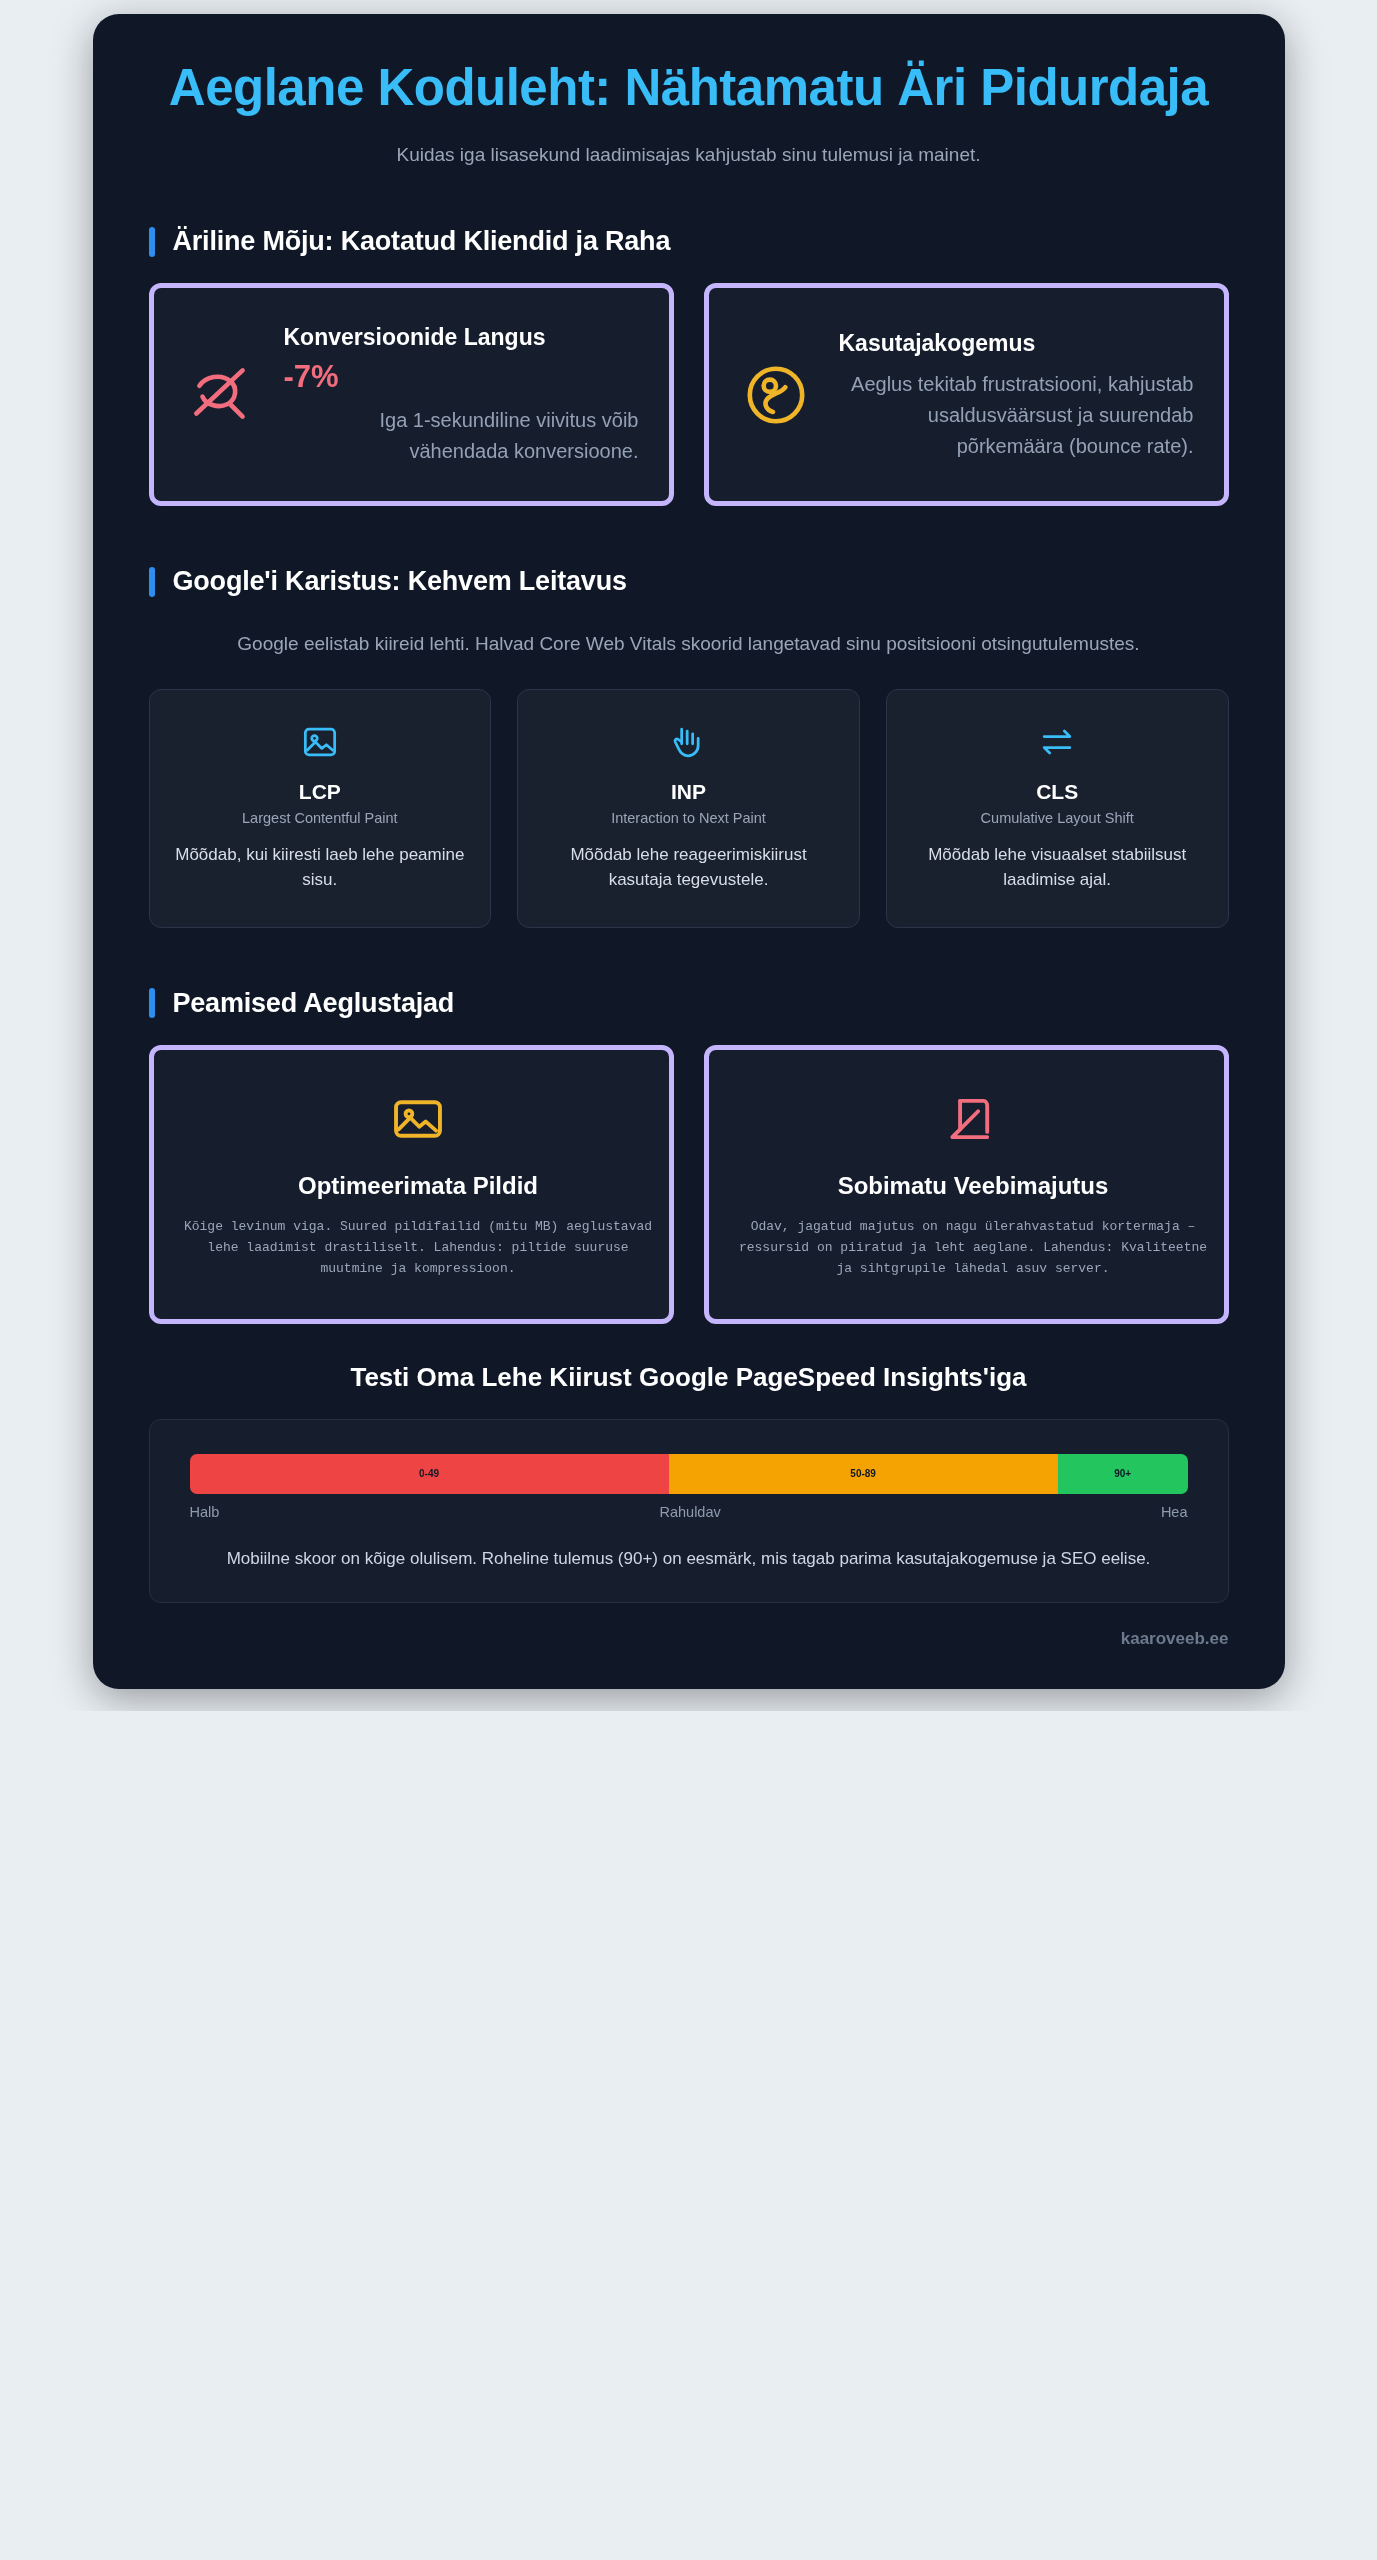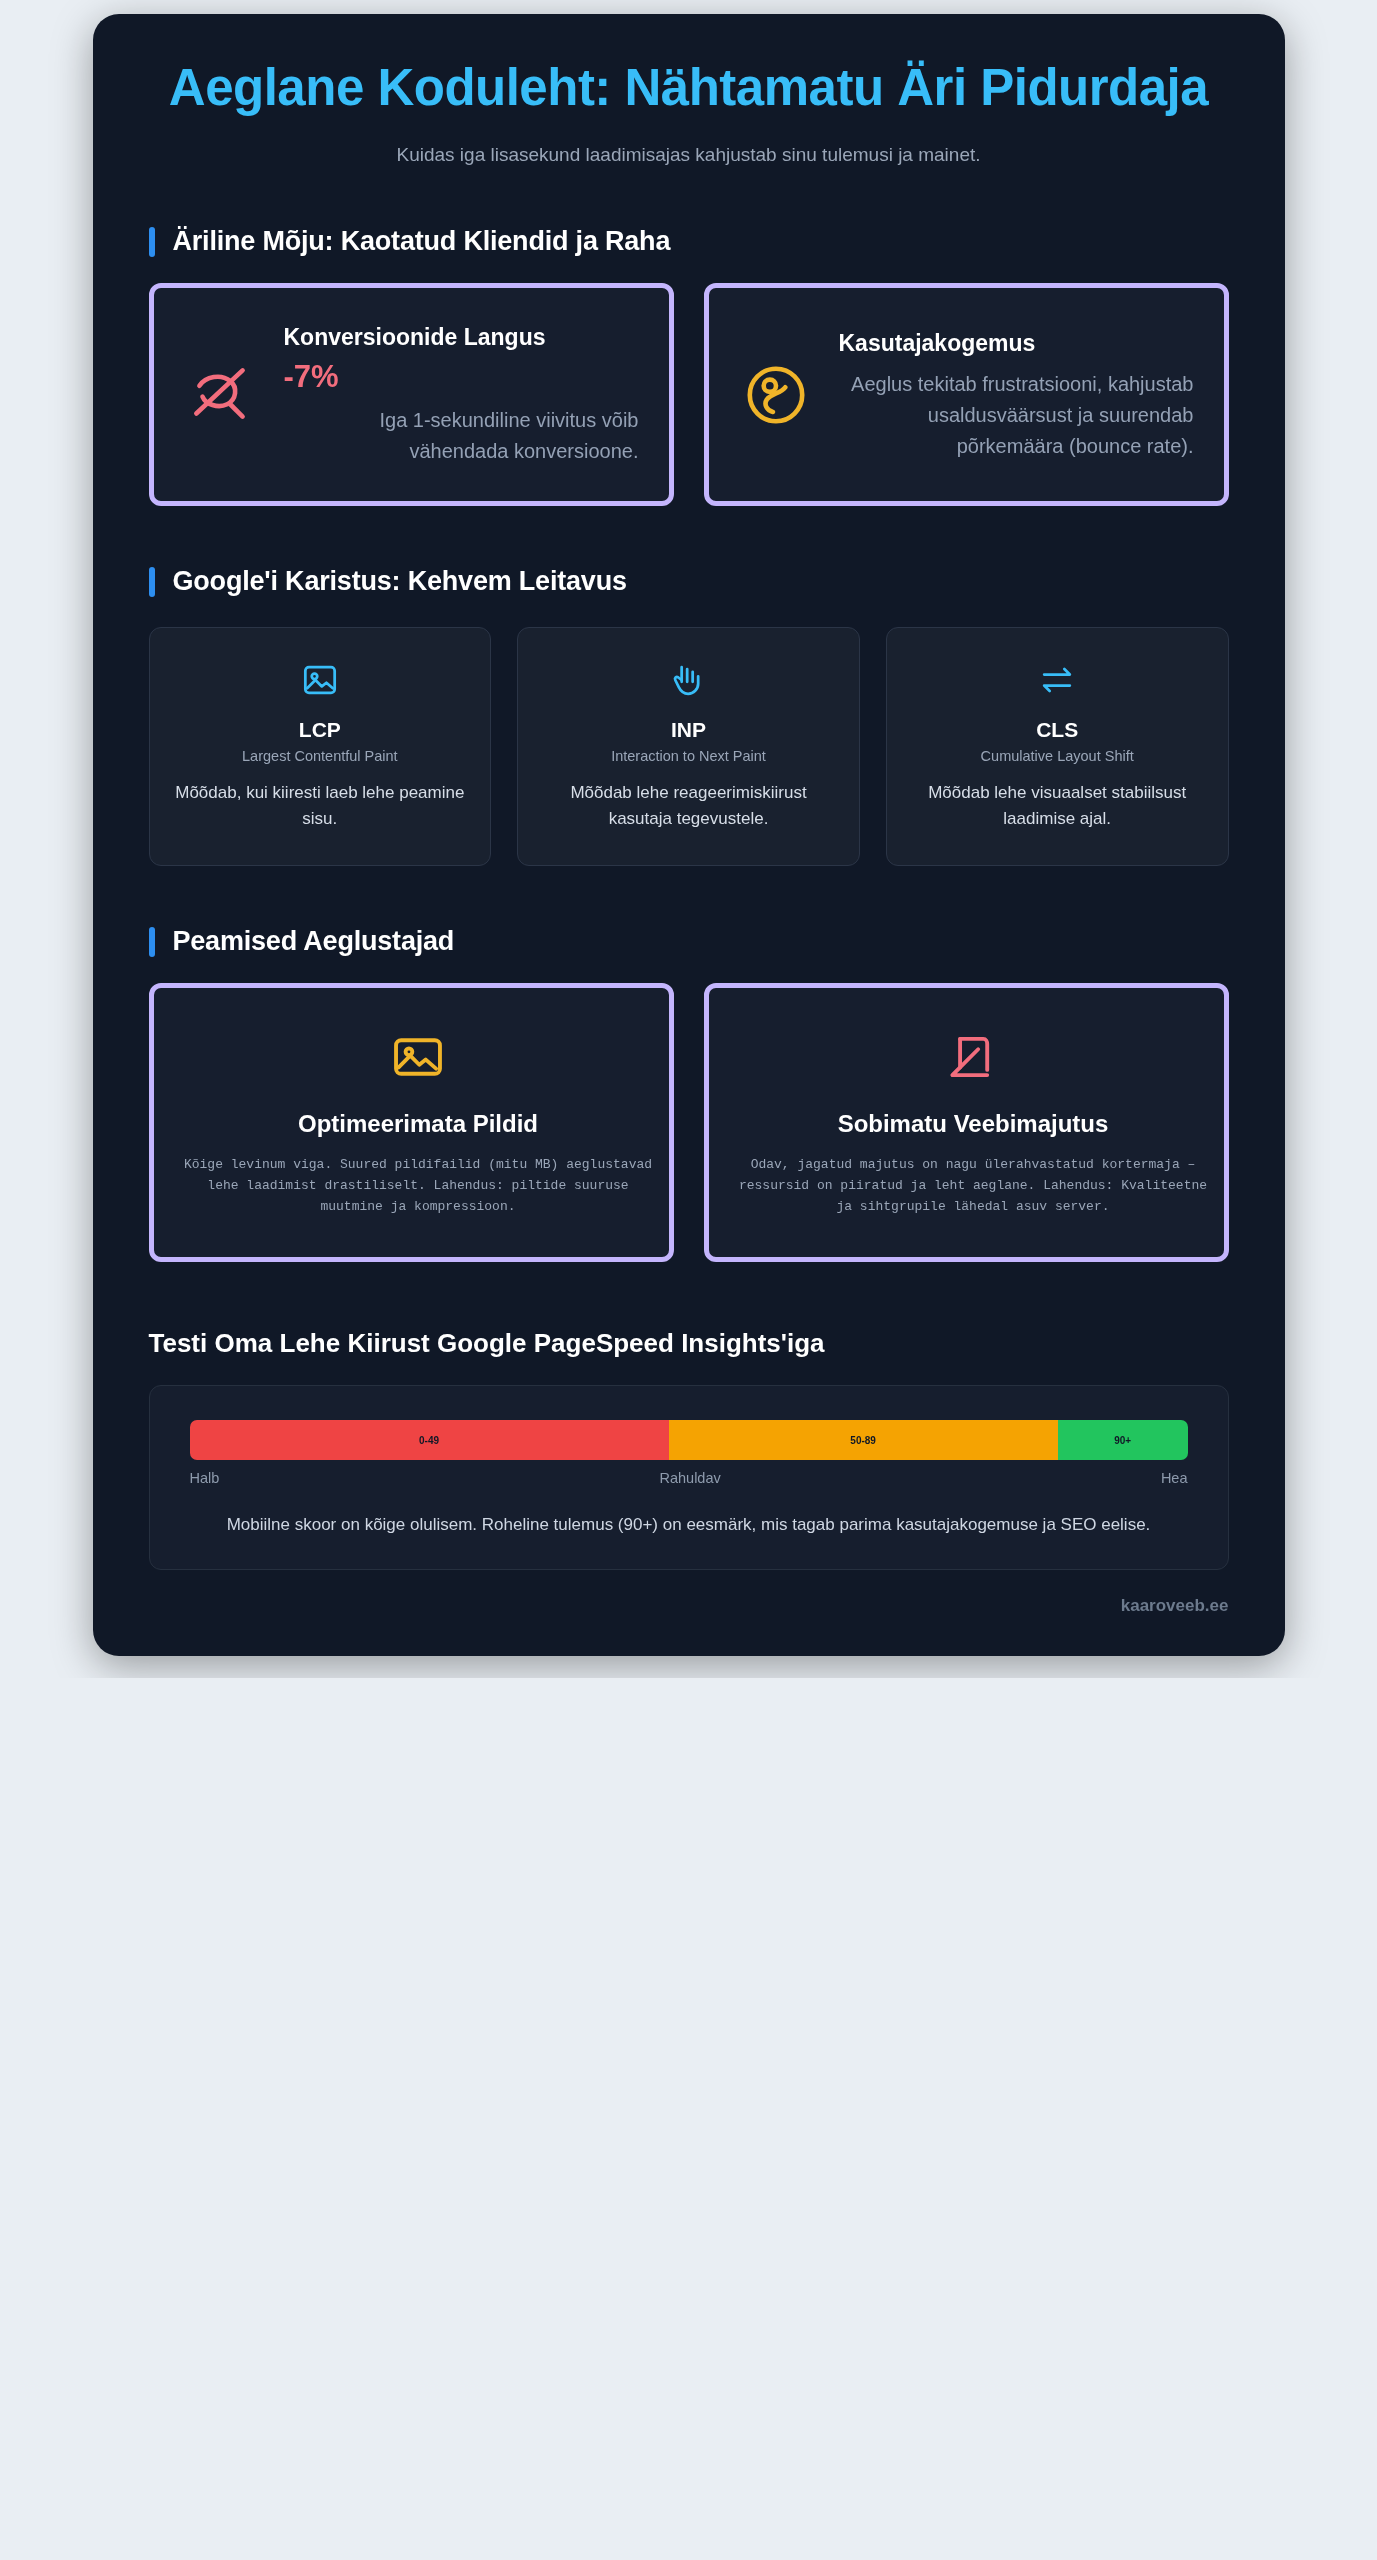--- a/index.html
+++ b/index.html
@@ -150,22 +150,22 @@
     line-height: 1.62;
     margin-top: 16px;
     font-family: Liberation Mono, monospace;
   }
 
   
   .cta-title {
     color: #ffffff;
     font-size: 26px;
     font-weight: bold;
-    text-align: left;
-    margin-top: 66px;
+    text-align: center;
+    margin-top: 38px;
   }
   .gauge-card {
     background: #161e2e;
     border: 1px solid #26303f;
     border-radius: 12px;
     margin-top: 26px;
     padding: 34px 40px 30px 40px;
   }
   .gauge {
     display: flex;
@@ -246,20 +246,21 @@
         <p>Aeglus tekitab frustratsiooni, kahjustab usaldusväärsust ja suurendab põrkemäära (bounce rate).</p>
       </div>
     </div>
   </div>
 
   <div class="section-head">
     <span class="bar"></span>
     <h2>Google'i Karistus: Kehvem Leitavus</h2>
   </div>
 
+  <p class="lead">Google eelistab kiireid lehti. Halvad Core Web Vitals skoorid langetavad sinu positsiooni otsingutulemustes.</p>
 
   <div class="vitals">
     <div class="vital">
       <div class="ico">
         <svg width="44" height="44" viewBox="0 0 48 48" fill="none" stroke="#38bdf8" stroke-width="3" stroke-linecap="round" stroke-linejoin="round">
           <rect x="8" y="10" width="32" height="28" rx="4"></rect>
           <circle cx="18" cy="20" r="3"></circle>
           <path d="M10 33l9-9 7 7 5-4 7 6"></path>
         </svg>
       </div>

